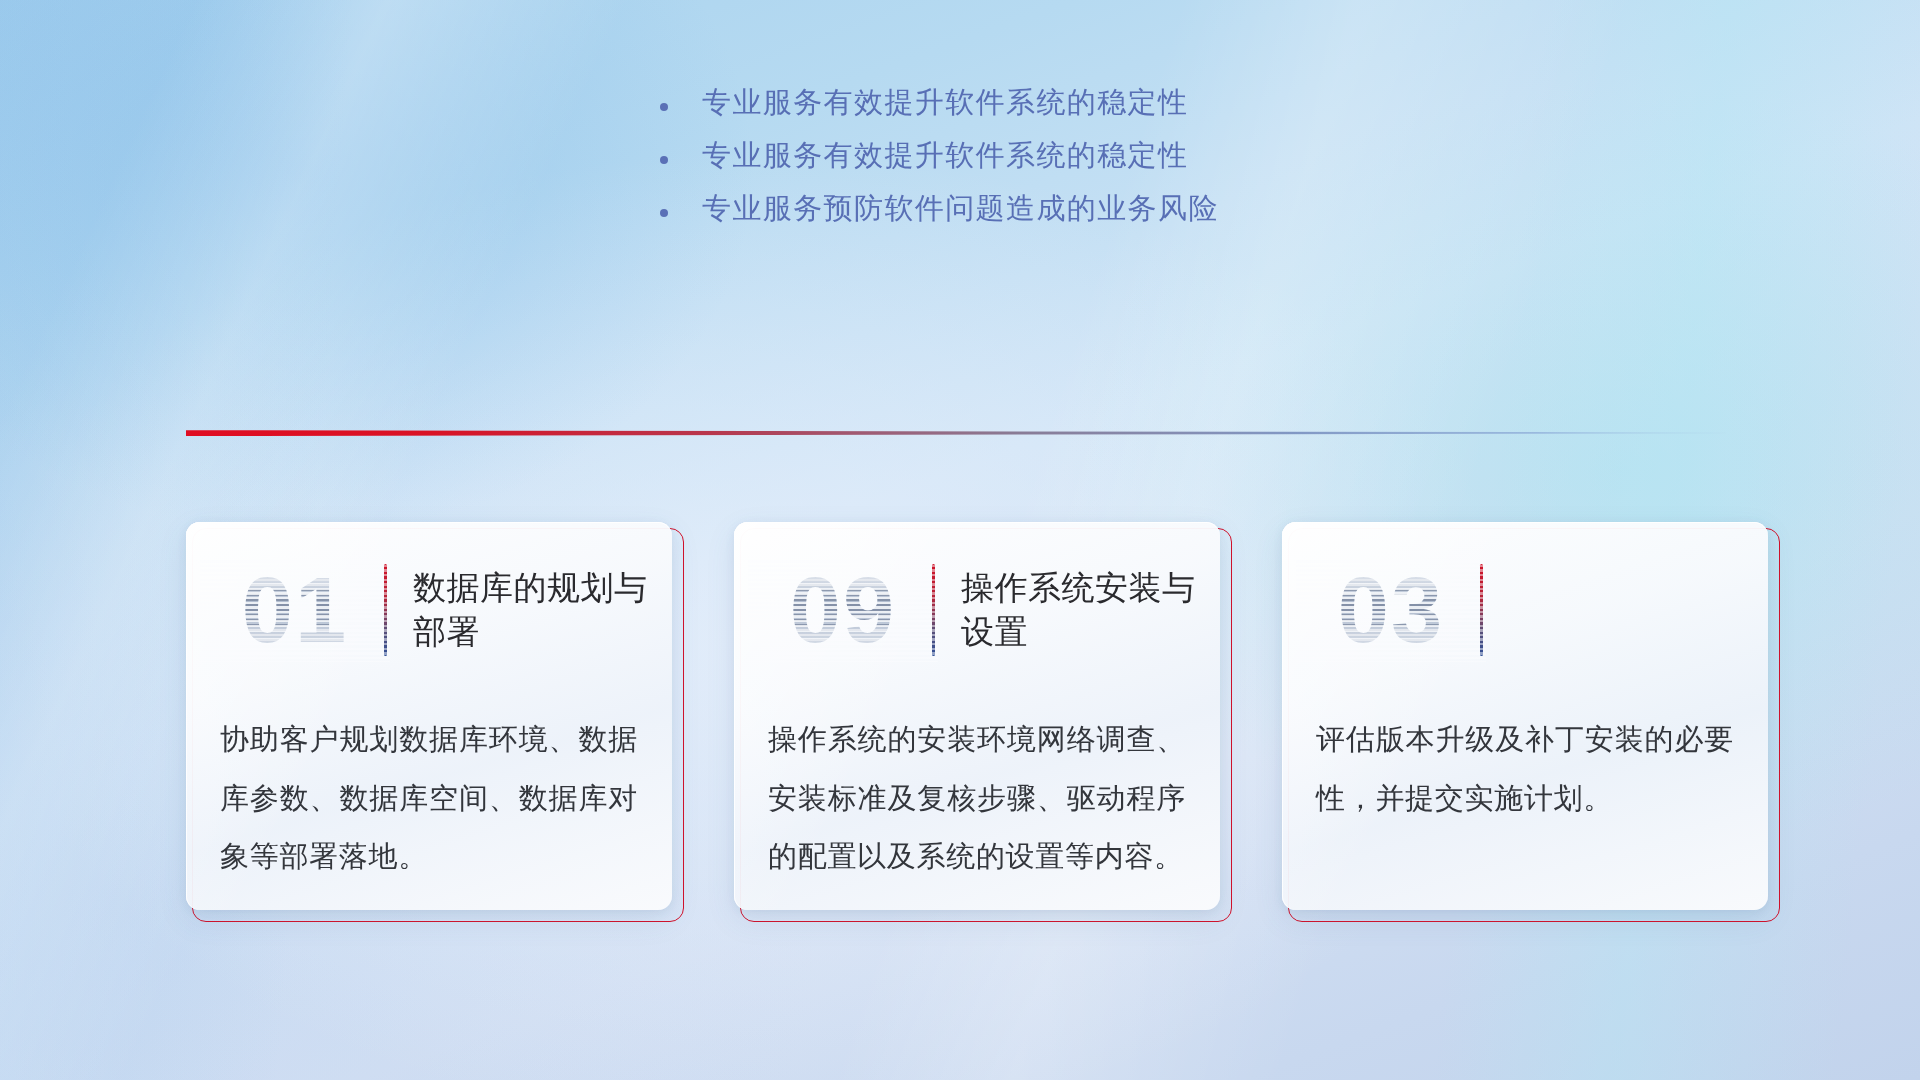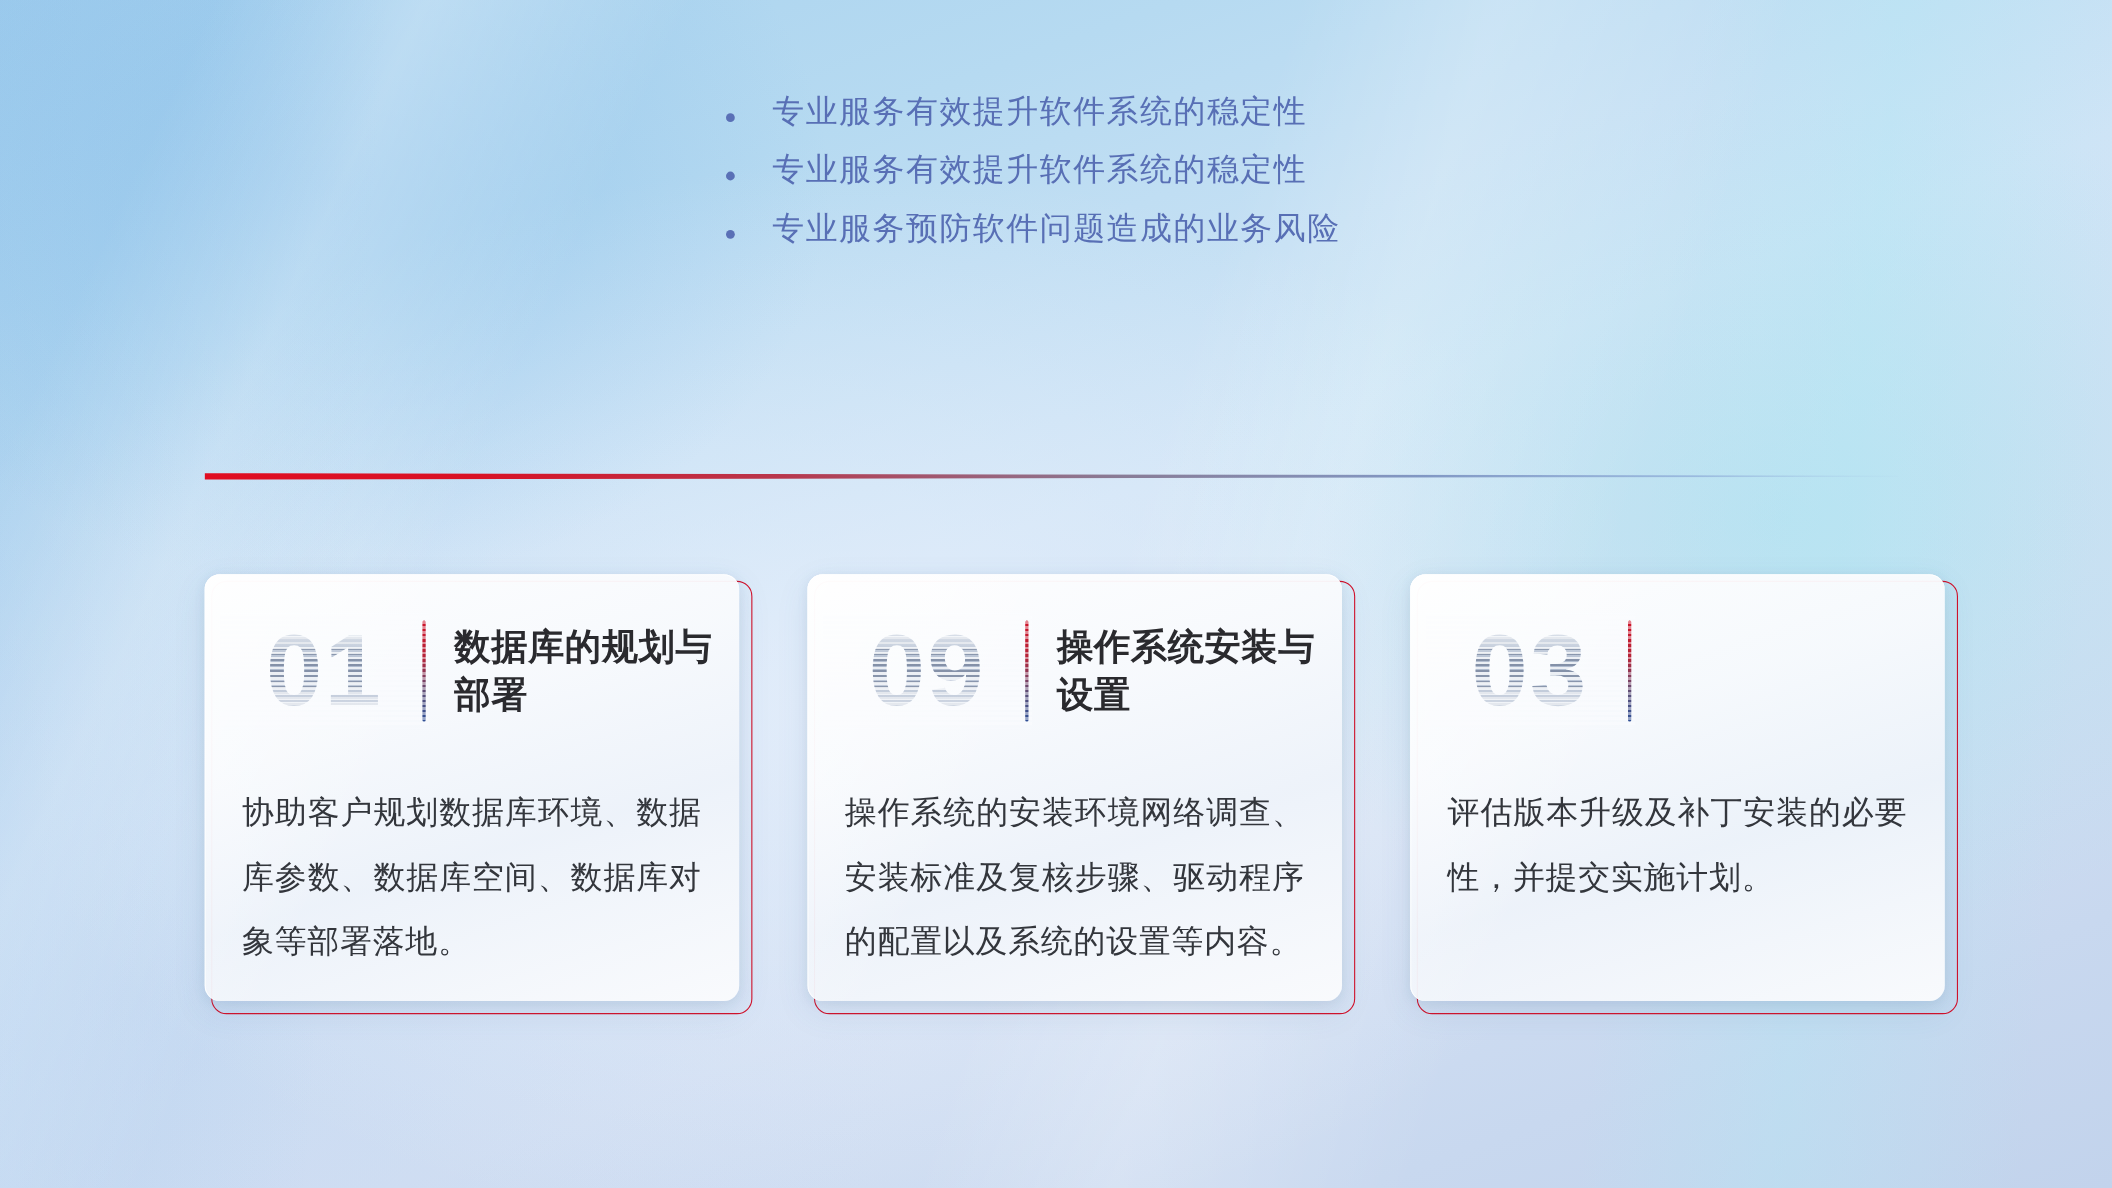--- a/index.html
+++ b/index.html
@@ -180,21 +180,21 @@
     flex:0 0 auto;
     margin:0 26px 0 4px;
     background:linear-gradient(to bottom, #cf1228 0%, #b62338 36%, #5a4f78 72%, #2f4f96 100%);
     border-radius:2px;
   }
 
   .card-title {
     font-size:33px;
     line-height:1.34;
     color:#2a2a2e;
-    font-weight:700;
+    font-weight:400;
     letter-spacing:0.5px;
     max-width:238px;
   }
 
   .card-body {
     position:absolute;
     left:34px; top:188px;
     width:418px;
     font-size:29px;
     line-height:2.02;

